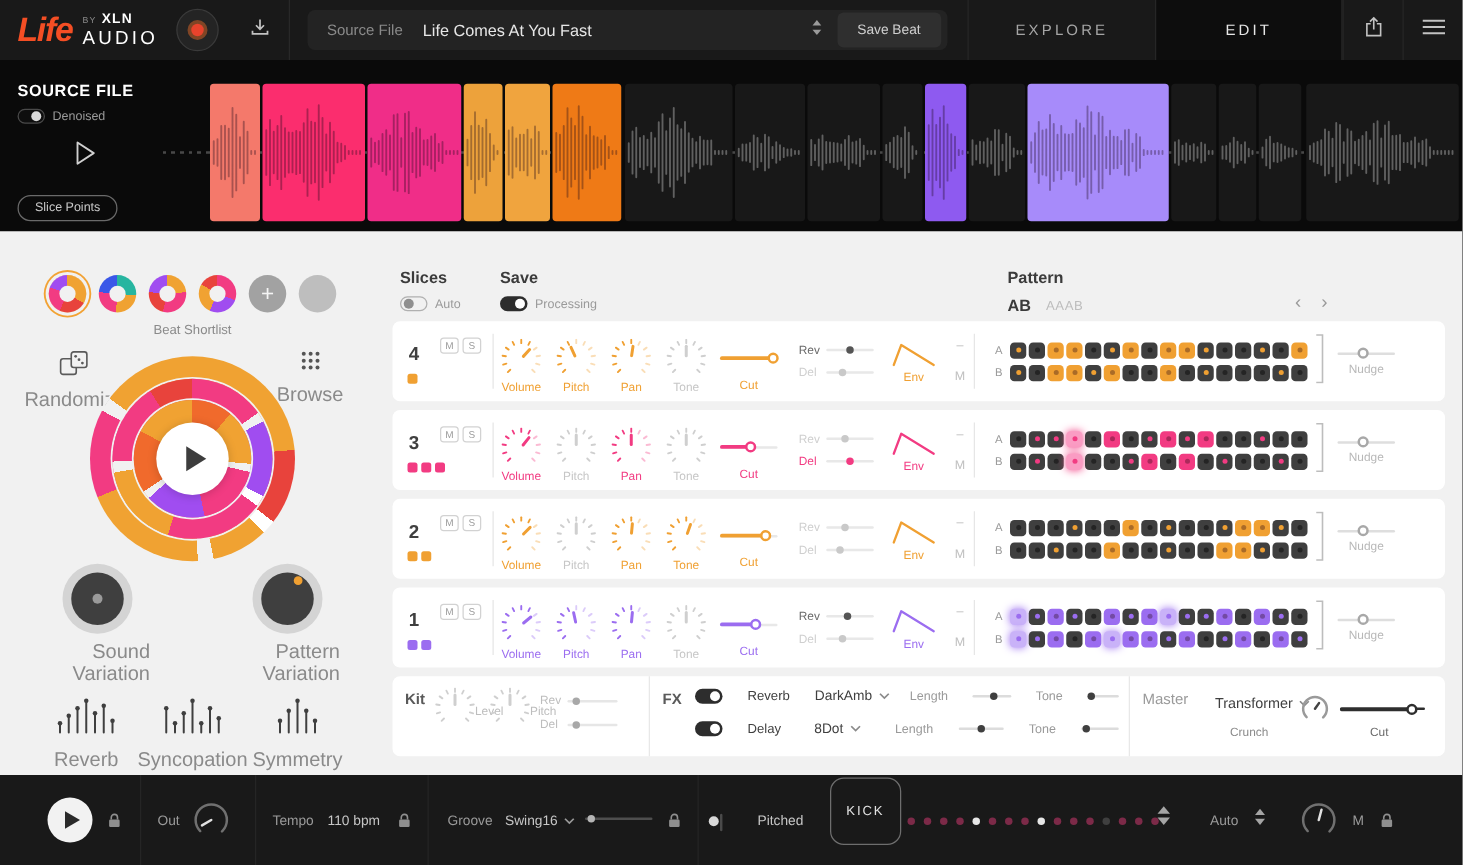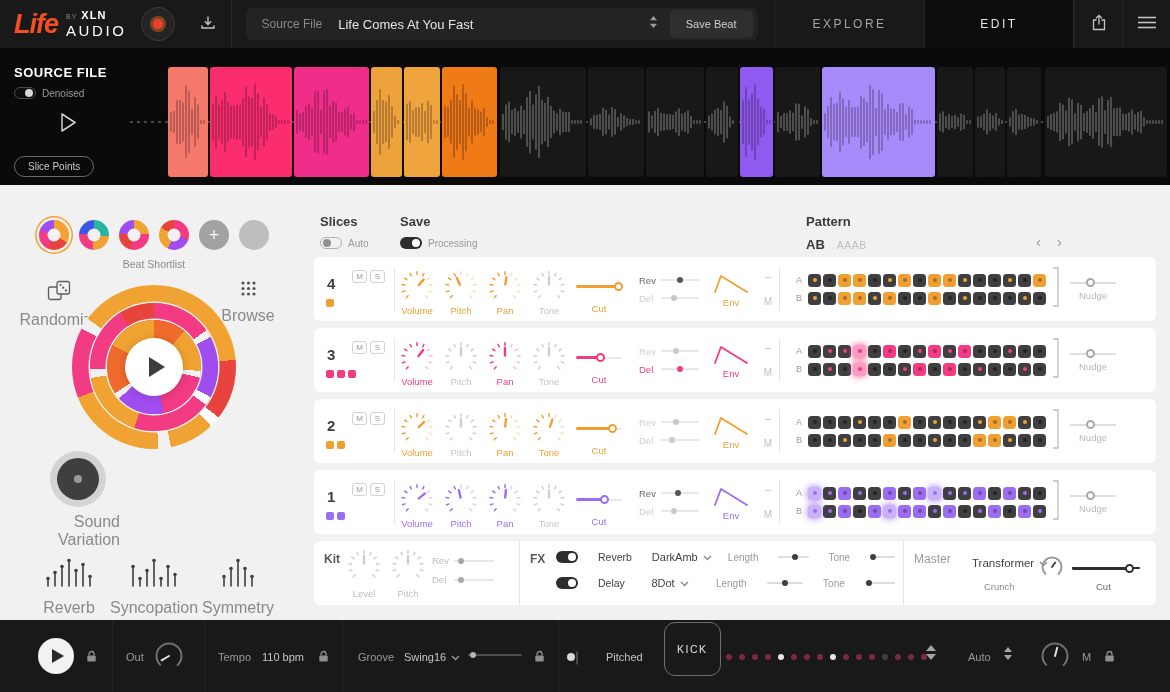--- a/index.html
+++ b/index.html
@@ -102,21 +102,21 @@
   .slid{position:relative;display:inline-block;height:10px}
   .slid-tr{position:absolute;left:0;right:0;top:4px;height:2px;border-radius:1px}
   .slid-fl{position:absolute;left:0;top:3.5px;height:3px;border-radius:1.5px}
   .slid-ring{position:absolute;top:0.5px;width:9px;height:9px;border-radius:50%;background:#fff;border:2px solid #999}
   .slid-dot{position:absolute;top:2px;width:6px;height:6px;border-radius:50%}
 
   
   .kitrow{display:flex;height:64px;background:#fff;border-radius:6px}
   .kit-sec{width:205px;position:relative;flex:none}
   .sec-label{position:absolute;left:10px;top:11px;font-size:12px;color:#5a5a5a;font-weight:700}
-  .kit-knob{position:absolute;top:9px;display:flex;flex-direction:column;align-items:center;width:32px;cursor:pointer}
+  .kit-knob{position:absolute;top:9px;display:flex;flex-direction:row;align-items:center;width:32px;cursor:pointer}
   .kit-sends{position:absolute;left:118px;top:14px;display:flex;flex-direction:column;gap:8px}
   .fx-sec{flex:1;position:relative;border-left:1px solid #e8e8e8;border-right:1px solid #e8e8e8}
   .fxrow{position:absolute;left:36px;right:8px;display:flex;align-items:center;gap:20px}
   .fx-togl-label{font-size:10.5px;color:#3f3f3f;width:42px}
   .fx-value{font-size:11px;color:#3f3f3f;width:56px;cursor:pointer;display:flex;align-items:center;gap:5px}
   .fx-param{font-size:10px;color:#9a9a9a}
   .master-sec{width:252px;position:relative;flex:none}
   .master-label{color:#9a9a9a;font-weight:400}
   .mst-drop{position:absolute;left:68px;top:16px;font-size:11.5px;color:#3f3f3f;display:flex;align-items:center;gap:5px;cursor:pointer}
   .mst-crunch{position:absolute;left:80px;top:40px;font-size:9.5px;color:#8a8a8a}
@@ -365,20 +365,28 @@
         </div>
         </div>
 
       <div class="lp-group" style="left:36px;top:266px;width:84px">
         <div class="bigknob">
             <div class="inner">
               <span class="dot-c"></span>
             </div>
           </div>
         <div class="lp-label">Sound Variation</div>
+      </div>
+      <div class="lp-group" style="left:188px;top:266px;width:84px">
+        <div class="bigknob">
+            <div class="inner">
+              <span class="dot-o"></span>
+            </div>
+          </div>
+        <div class="lp-label">Pattern Variation</div>
       </div>
 
       <div class="lp-group" style="left:34px;top:372px;width:70px">
         <span><svg width="53" height="32" viewBox="0 0 53 32">
               <line x1="5" y1="29" x2="5" y2="23" stroke="#3f3f3f" stroke-width="1.6" stroke-linecap="round"></line>
               <circle cx="5" cy="21.5" r="1.8" fill="#3f3f3f"></circle>
               <line x1="12" y1="29" x2="12" y2="17" stroke="#3f3f3f" stroke-width="1.6" stroke-linecap="round"></line>
               <circle cx="12" cy="15.5" r="1.8" fill="#3f3f3f"></circle>
               <line x1="19" y1="29" x2="19" y2="11" stroke="#3f3f3f" stroke-width="1.6" stroke-linecap="round"></line>
               <circle cx="19" cy="9.5" r="1.8" fill="#3f3f3f"></circle>

